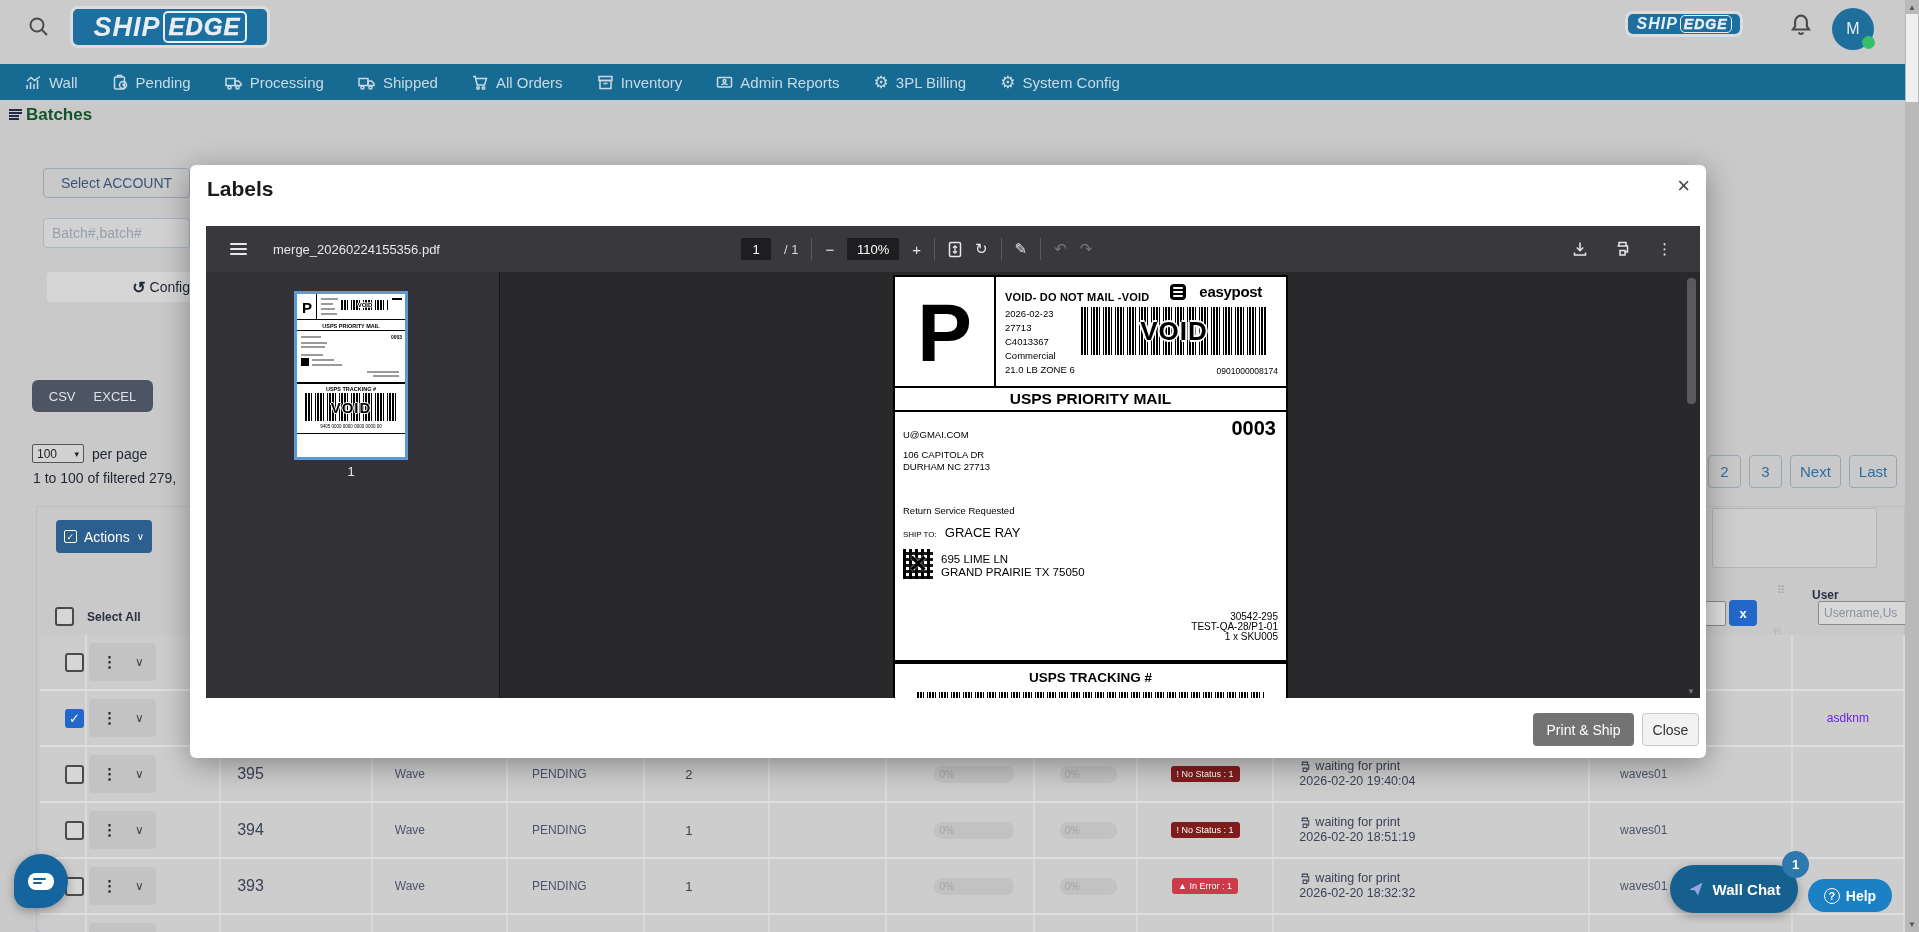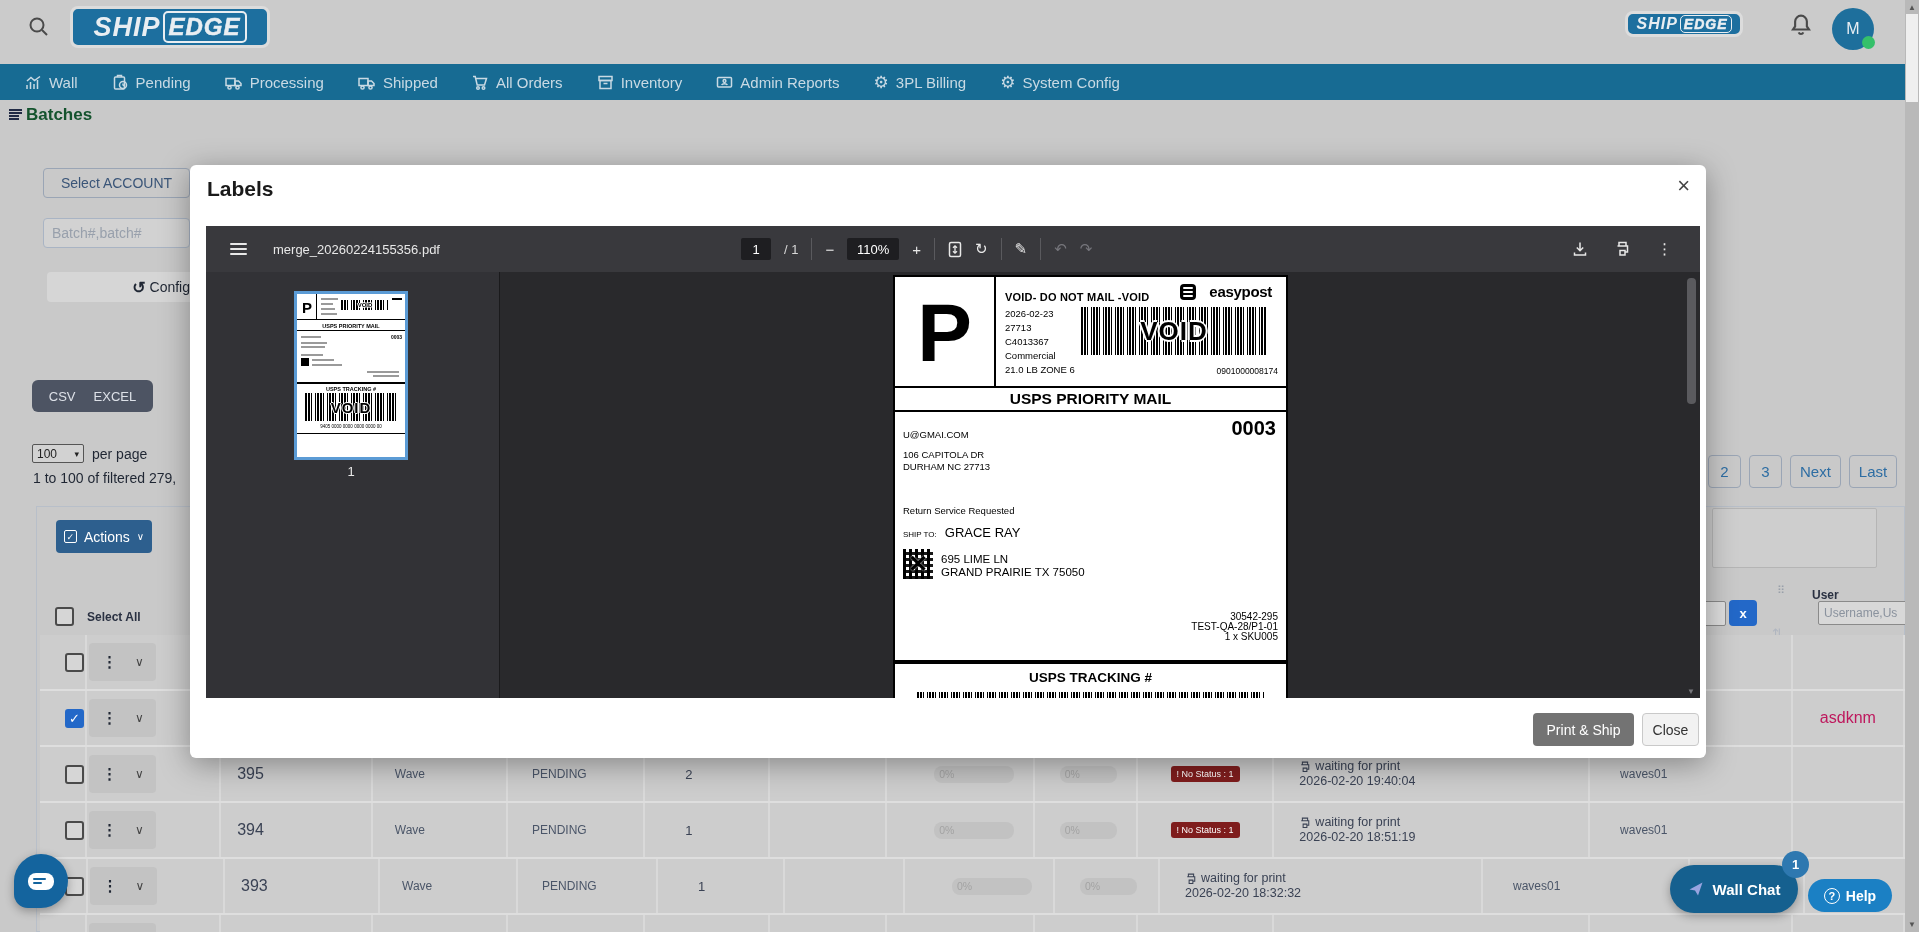--- a/index.html
+++ b/index.html
@@ -76,21 +76,21 @@
   .pbar.w1{width:80px}.pbar.w2{width:57px}
   .c-badge{width:140px;justify-content:center}
   .badge{border-radius:3px;color:#fff;font-size:9px;padding:3px 6px;white-space:nowrap}
   .badge:empty{display:none}
   .badge-warn{background:#7f1d1d}
   .badge-error{background:#cf3a4a}
   .c-print{width:323px;padding-left:25px}
   .pr-wrap{font-size:12.5px;color:#3a4254;line-height:15px}
   .pr-line1{display:flex;align-items:center;gap:4px}
   .c-userA{width:207px;padding-left:30px;font-size:12px;color:#4a5568}
-  .c-userB{width:115px;justify-content:center;font-size:16px;color:#be185d}
+  .c-userB{width:115px;justify-content:center;font-size:12px;color:#6d28d9}
 
   
   .wallchat{position:absolute;left:1670px;top:865px;width:128px;height:48px;background:#15608f;border-radius:26px;display:flex;align-items:center;justify-content:center;gap:9px;color:#fff;font-weight:bold;font-size:15px;cursor:pointer;box-shadow:0 3px 10px rgba(0,0,0,.3)}
   .wc-badge{position:absolute;left:1782px;top:851px;width:27px;height:27px;border-radius:50%;background:#2e78b0;color:#fff;font-size:13px;font-weight:bold;display:flex;align-items:center;justify-content:center}
   .helpbtn{position:absolute;left:1808px;top:879px;width:84px;height:33px;background:#1b80c4;border-radius:18px;display:flex;align-items:center;justify-content:center;gap:6px;color:#fff;font-weight:bold;font-size:14px;cursor:pointer}
   .qmark{width:16px;height:16px;border:1.5px solid #fff;border-radius:50%;font-size:11px;display:flex;align-items:center;justify-content:center}
   .chatbub{position:absolute;left:14px;top:854px;width:54px;height:54px;background:#14649e;border-radius:50% 50% 50% 14px;cursor:pointer;display:flex;align-items:center;justify-content:center;box-shadow:0 3px 10px rgba(0,0,0,.3)}
   .chatbub .bicon{width:26px;height:17px;background:#fff;border-radius:8px;display:flex;flex-direction:column;justify-content:center;gap:2px;padding-left:5px}
   .chatbub .bicon i{display:block;height:2px;background:#14649e;border-radius:2px}
   .chatbub .bicon i:nth-child(1){width:13px}.chatbub .bicon i:nth-child(2){width:9px}
@@ -125,21 +125,21 @@
   .vscroll .vth{position:absolute;left:0;top:2px;width:9px;height:126px;background:#5a5a5e;border-radius:4px;cursor:grab}
   .vscroll .var{position:absolute;left:0;bottom:-2px;color:#77777c;font-size:8px}
 
   
   .pdfpage{position:absolute;left:687px;top:3px;width:395px;height:423px;background:#fff;overflow:hidden;color:#000}
   .lab{position:absolute;left:0;top:0;width:395px;height:423px;border:2px solid #000;border-bottom:none}
   .sec-top{position:absolute;left:0;top:0;width:100%;height:111px;border-bottom:2px solid #000}
   .pcell{position:absolute;left:0;top:0;width:101px;height:111px;border-right:2px solid #000;display:flex;align-items:center;justify-content:center;font-weight:bold;font-size:82px;line-height:82px}
   .voidhdr{position:absolute;left:110px;top:14px;font-weight:bold;font-size:11px;letter-spacing:.2px}
   .metaline{position:absolute;left:110px;font-size:9.5px}
-  .ep{position:absolute;right:14px;top:6px;display:flex;align-items:center;gap:13px}
+  .ep{position:absolute;right:24px;top:6px;display:flex;align-items:center;gap:13px}
   .ep-ic{width:16px;height:16px;background:#000;border-radius:4px;display:flex;flex-direction:column;justify-content:center;gap:2px;padding-left:3px}
   .ep-ic i{display:block;height:2px;background:#fff;width:10px;border-radius:1px}
   .ep-word{font-weight:bold;font-size:15px;letter-spacing:-.3px}
   .bars{background:repeating-linear-gradient(90deg,#000 0 2px,#fff 2px 3px,#000 3px 5px,#fff 5px 6px,#000 6px 7px,#fff 7px 10px,#000 10px 11px,#fff 11px 12px)}
   .topbar-code{position:absolute;left:186px;top:30px;width:186px;height:48px;display:flex;align-items:center;justify-content:center}
   .voidover{font-weight:bold;font-size:26px;color:#000;text-shadow:-2px 0 #fff,2px 0 #fff,0 -2px #fff,0 2px #fff;letter-spacing:1px}
   .codeno{position:absolute;right:8px;top:89px;font-size:8.5px}
   .sec-banner{position:absolute;left:0;top:111px;width:100%;height:24px;border-bottom:2px solid #000;display:flex;align-items:center;justify-content:center;font-weight:bold;font-size:15.5px}
   .addr{position:absolute;font-size:9.5px}
   .num0003{position:absolute;right:10px;top:140px;font-weight:bold;font-size:20px}
@@ -494,20 +494,23 @@
     <div class="c-batch">393</div>
     <div class="c-type">Wave</div>
     <div class="c-status">PENDING</div>
     <div class="c-count">1</div>
     <div class="c-gap"></div>
     <div class="c-p1">
         <div class="pbar w1">0%</div>
       </div>
     <div class="c-p2">
         <div class="pbar w2">0%</div>
+      </div>
+    <div class="c-badge">
+        <span class="badge badge-error">▲ In Error : 1</span>
       </div>
     <div class="c-print">
         <div class="pr-wrap">
           <div class="pr-line1">
             <svg width="12" height="12" viewBox="0 0 16 16">
               <path d="M4.5 5V1.5h7V5M3 5h10v6h-2.5M5.5 9.5h5V14h-5z" fill="none" stroke="#3a4254" stroke-width="1.4"></path>
             </svg>
             <span>waiting for print</span>
           </div>
           <div>2026-02-20 18:32:32</div>

